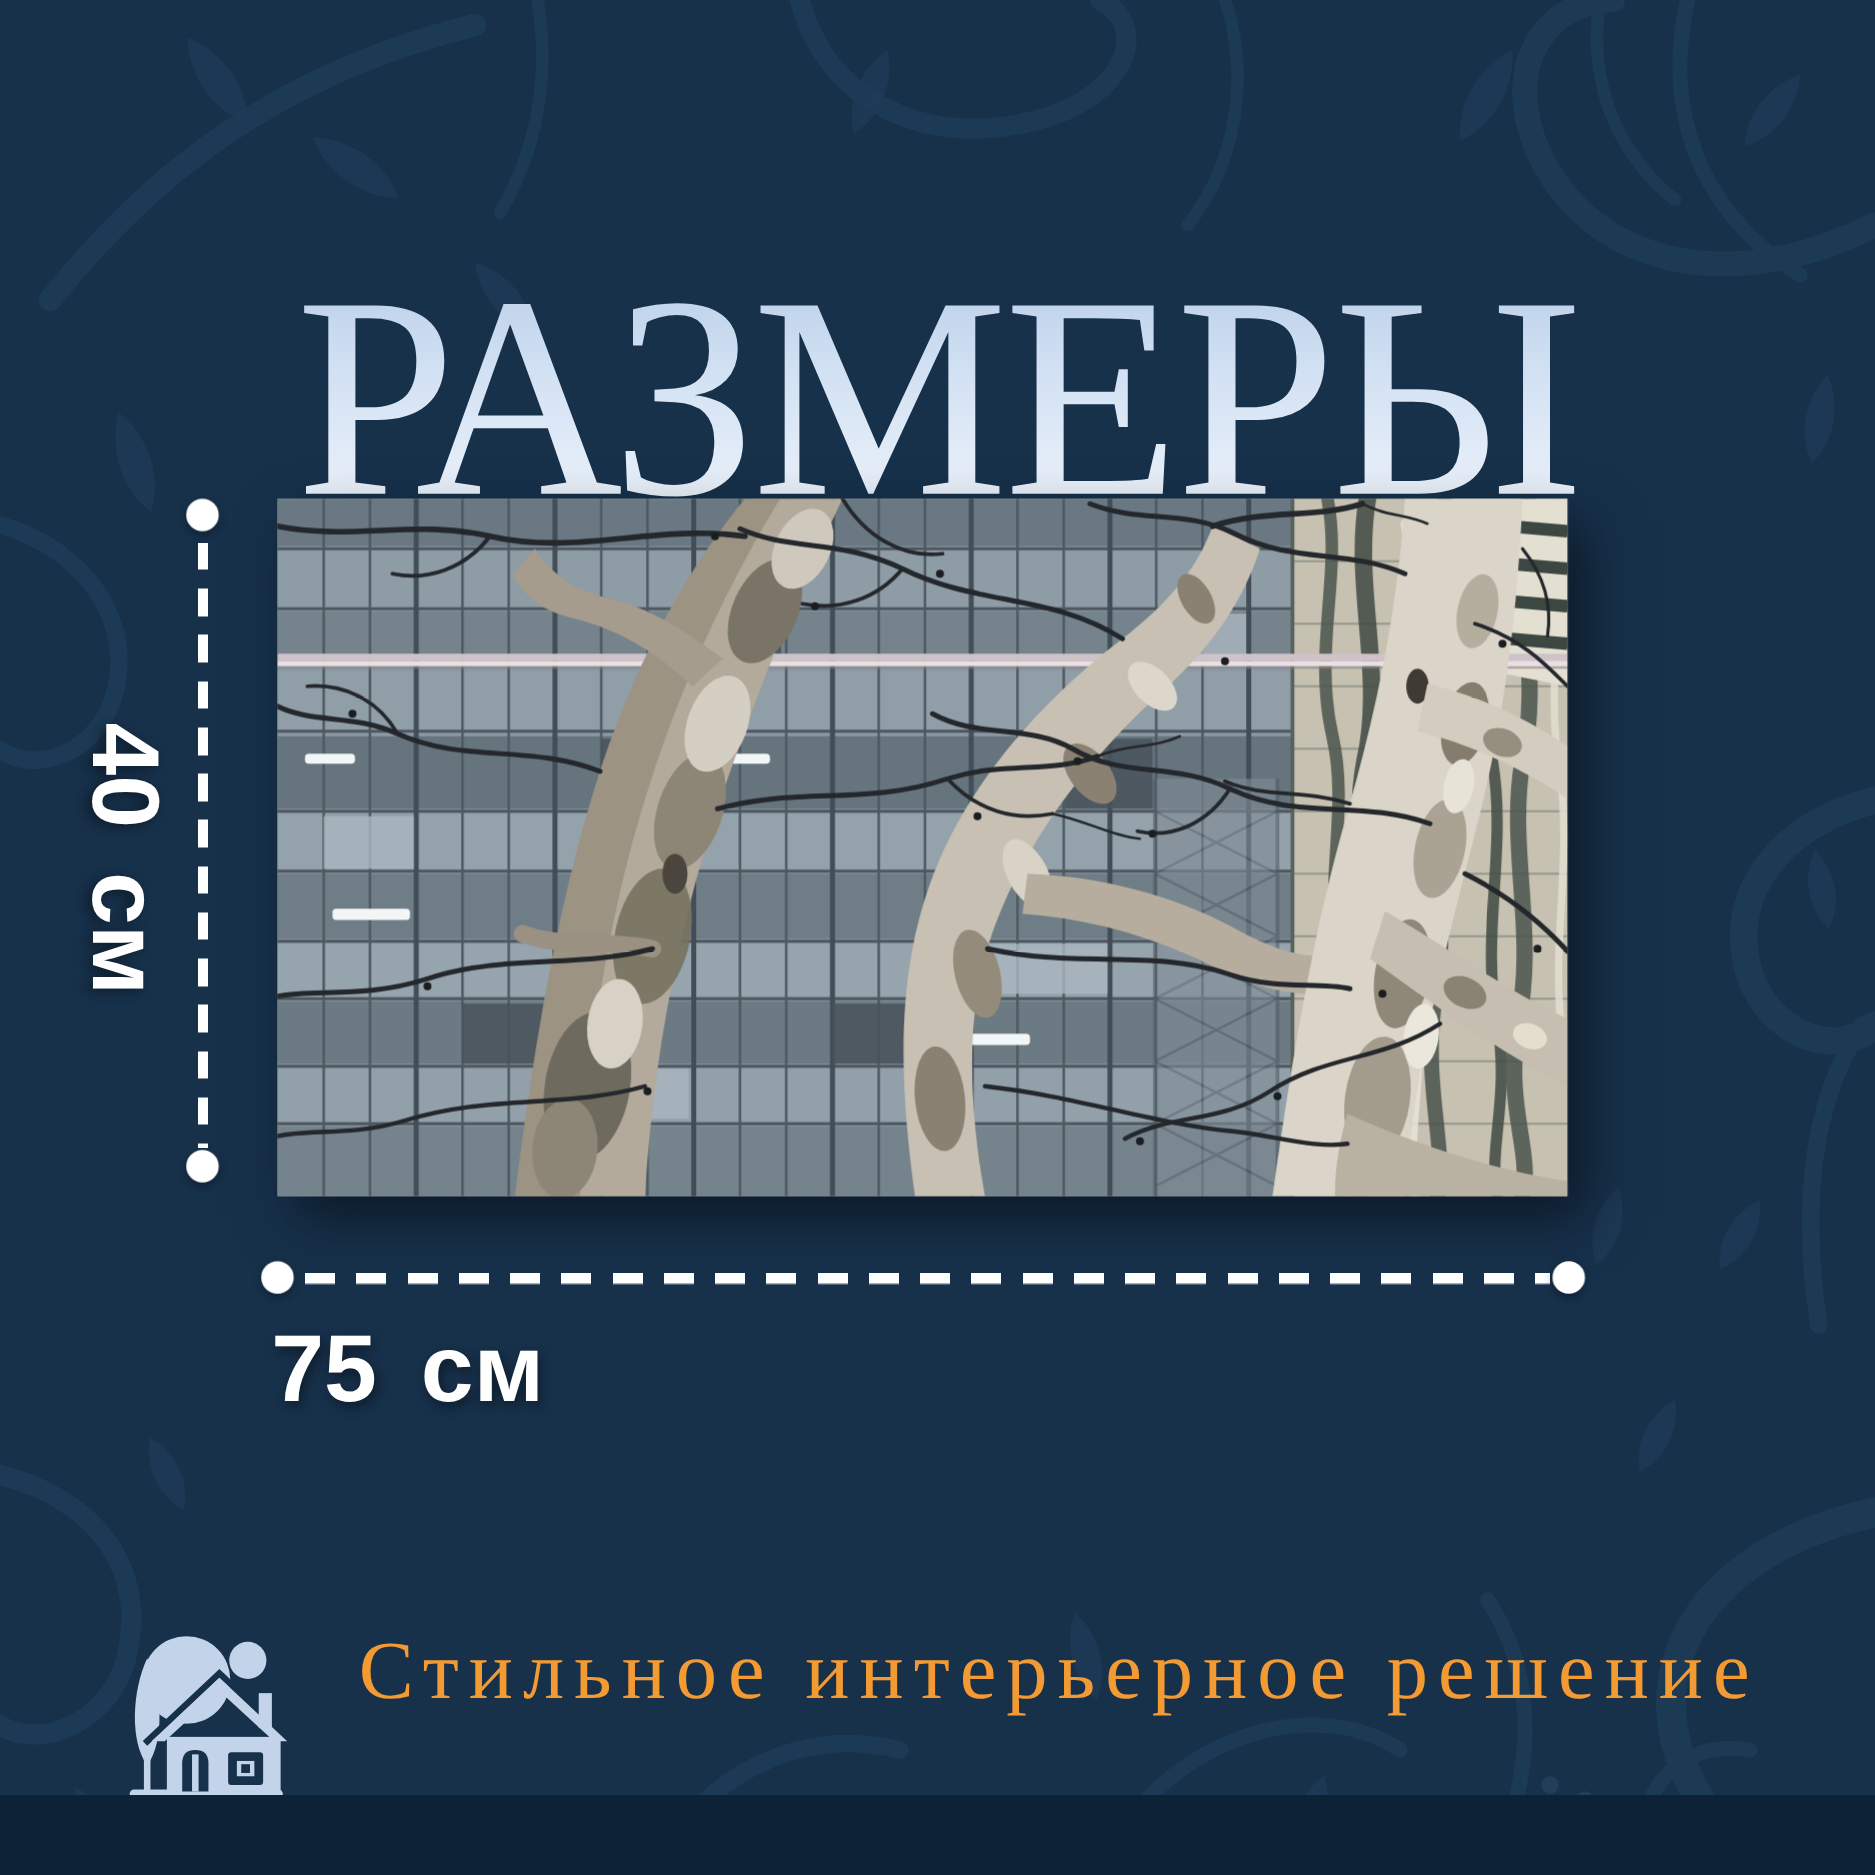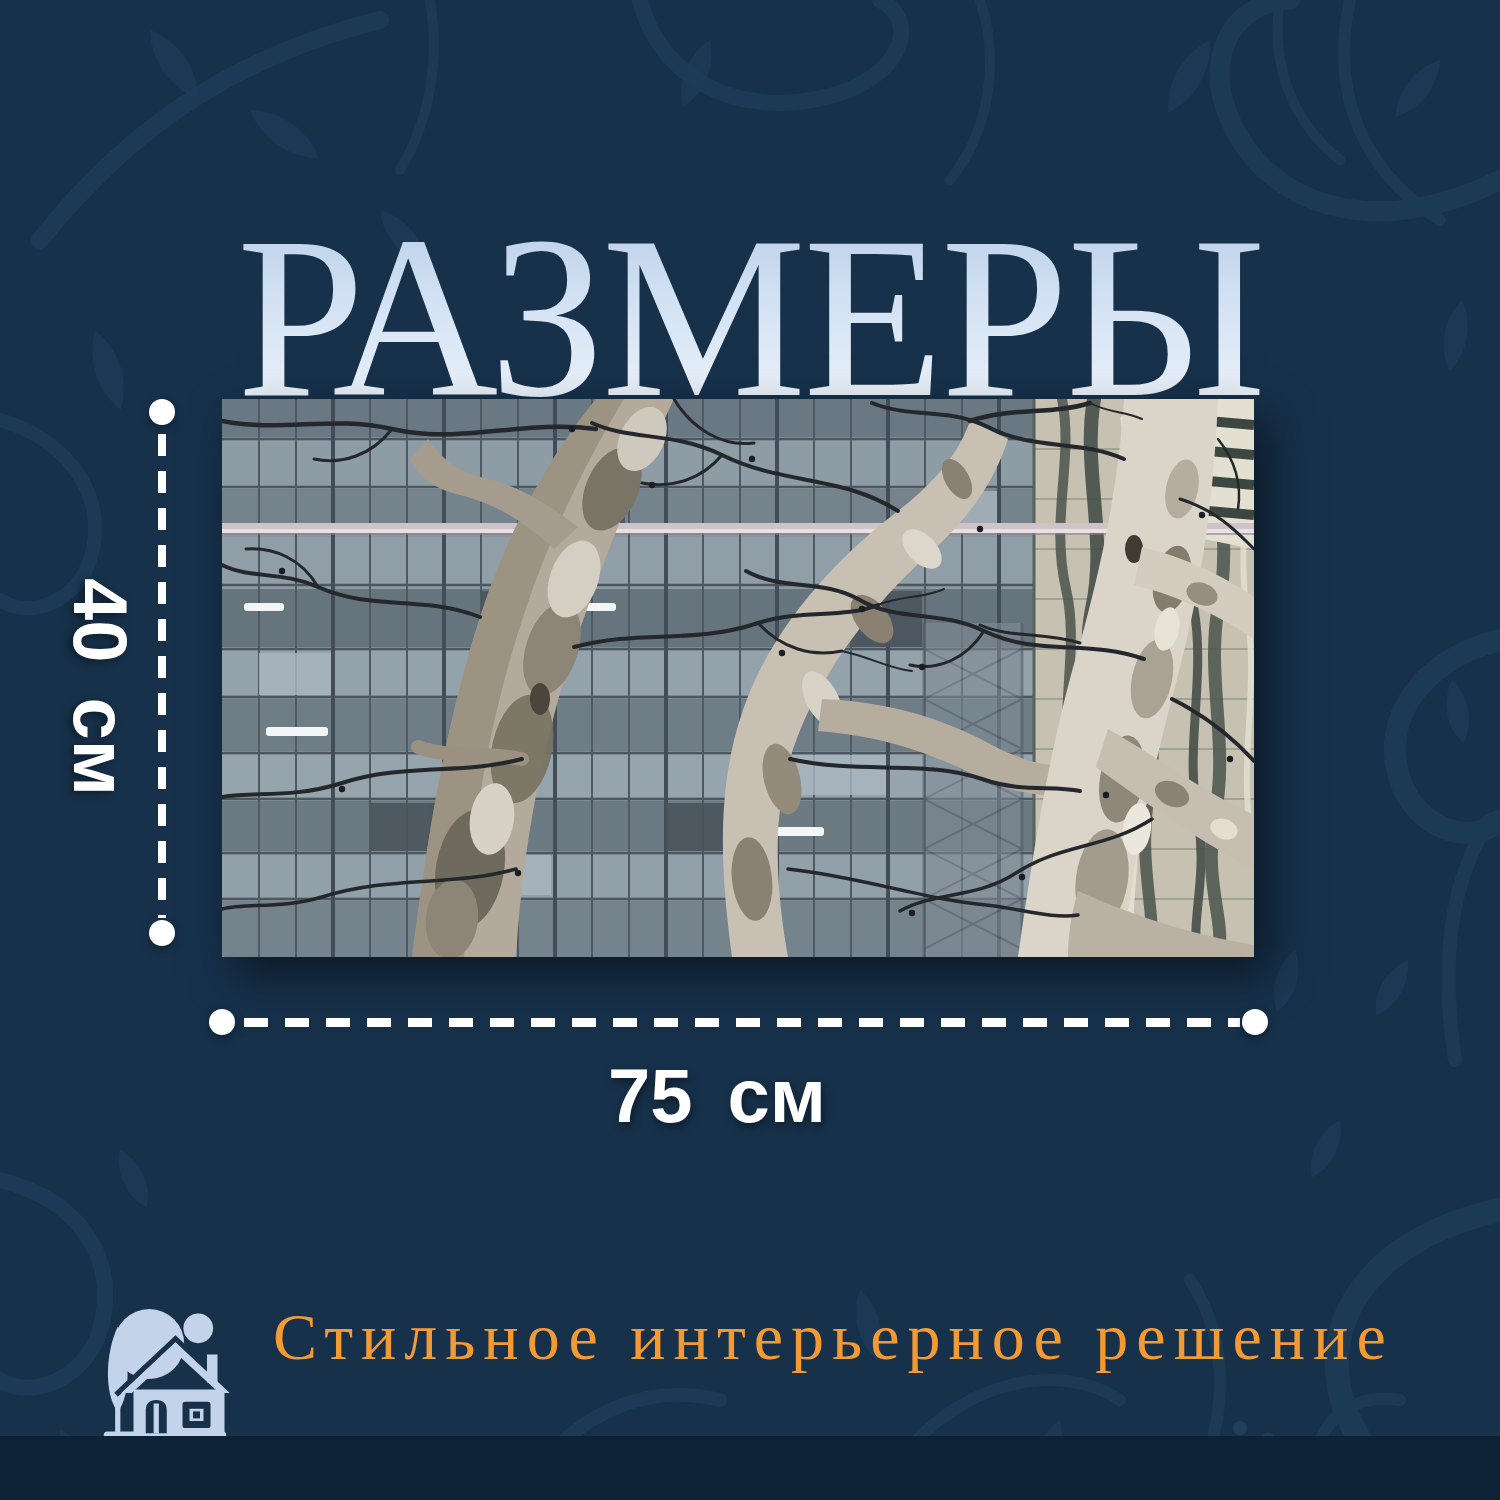--- a/index.html
+++ b/index.html
@@ -29,22 +29,22 @@
   .v-dash{position:absolute;left:158px;top:434px;width:8px;height:484px;
        background:repeating-linear-gradient(180deg,#ffffff 0 22px,transparent 22px 37px);}
   .h-dash{position:absolute;left:244px;top:1018px;width:996px;height:9px;
        background:repeating-linear-gradient(90deg,#ffffff 0 24px,transparent 24px 41px);}
   .dim-label{
     position:absolute;color:#ffffff;font-weight:700;font-size:76px;
     font-family:"Liberation Sans",sans-serif;white-space:nowrap;
     text-shadow:2px 4px 10px rgba(0,0,0,.45);
   }
   .v-label{left:100px;top:687px;transform:translate(-50%,-50%) rotate(90deg);word-spacing:14px;}
-  .h-label{left:217px;top:1052px;width:1000px;text-align:center;word-spacing:14px;}
-  .footer{position:absolute;left:95px;top:1292px;display:flex;gap:38px;align-items:flex-start;}
+  .h-label{left:217px;top:1052px;width:1000px;text-align:left;word-spacing:14px;}
+  .footer{position:absolute;left:95px;top:1292px;display:flex;gap:52px;align-items:flex-start;}
   .house{width:140px;height:148px;margin-top:6px;flex:0 0 auto;}
   .tagline{
     padding-top:12px;
     font-family:"Liberation Serif",serif;font-weight:400;
     font-size:66px;line-height:66px;letter-spacing:8px;
     color:#F49A33;white-space:nowrap;
   }
 </style>
 </head>
 <body>

